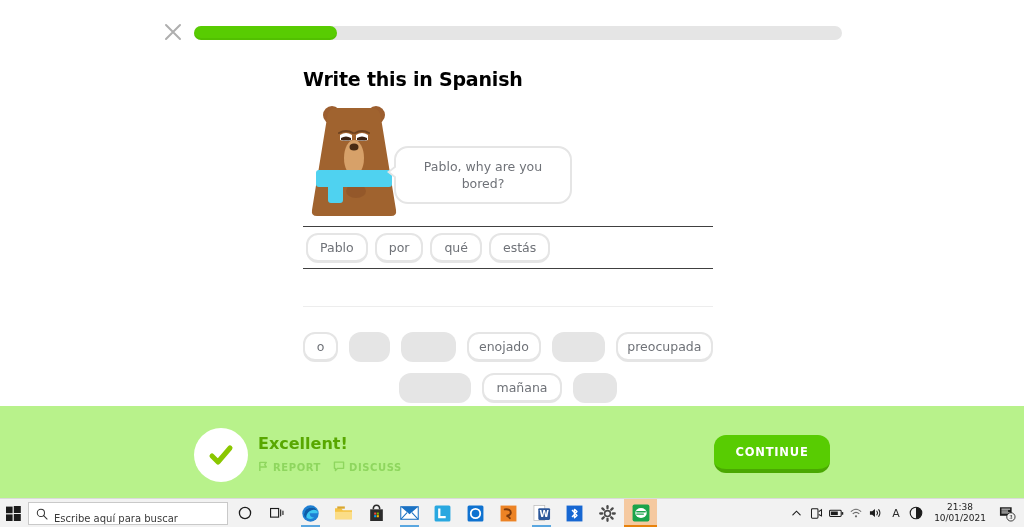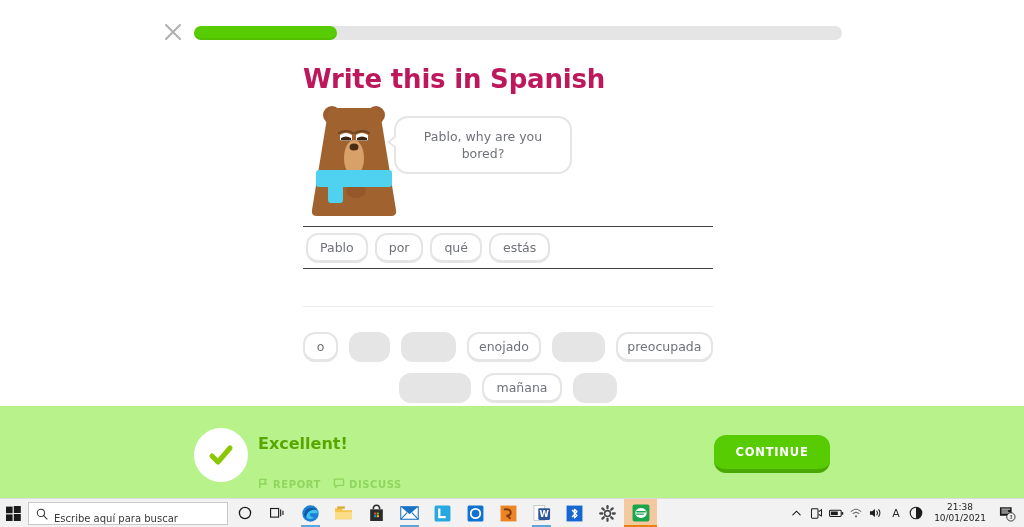--- a/index.html
+++ b/index.html
@@ -46,43 +46,43 @@
     box-shadow: inset 0 -2px 0 rgba(0,0,0,0.06);
   }
 
   
   .exercise {
     position: absolute;
     left: 303px; top: 66px;
     width: 410px;
   }
   .prompt-title {
-    font-size: 26px;
+    font-size: 19px;
     font-weight: bold;
-    color: #be185d;
+    color: #000000;
     letter-spacing: -0.2px;
     line-height: 26px;
   }
 
   
   .char-row {
     position: relative;
     margin-top: 10px;
     height: 122px;
   }
   .bear {
     position: absolute;
     left: 5px; top: 0;
     width: 92px; height: 122px;
   }
   .bear svg { display: block; }
 
   .bubble {
     position: absolute;
-    left: 91px; top: 14px;
+    left: 91px; top: 44px;
     width: 178px;
     min-height: 46px;
     border: 2px solid #e5e5e5;
     border-radius: 14px;
     background: #ffffff;
     display: flex;
     align-items: center;
     justify-content: center;
     padding: 10px 14px;
   }
@@ -184,21 +184,21 @@
     position: absolute;
     left: 258px; top: 433px;
   }
   .feedback-title {
     font-size: 16px;
     font-weight: bold;
     color: #58a700;
     line-height: 22px;
   }
   .feedback-links {
-    margin-top: 23px;
+    margin-top: 6px;
     display: flex;
     align-items: center;
     gap: 12px;
   }
   .fb-link {
     display: flex;
     align-items: center;
     gap: 4px;
     font-size: 10px;
     font-weight: bold;

